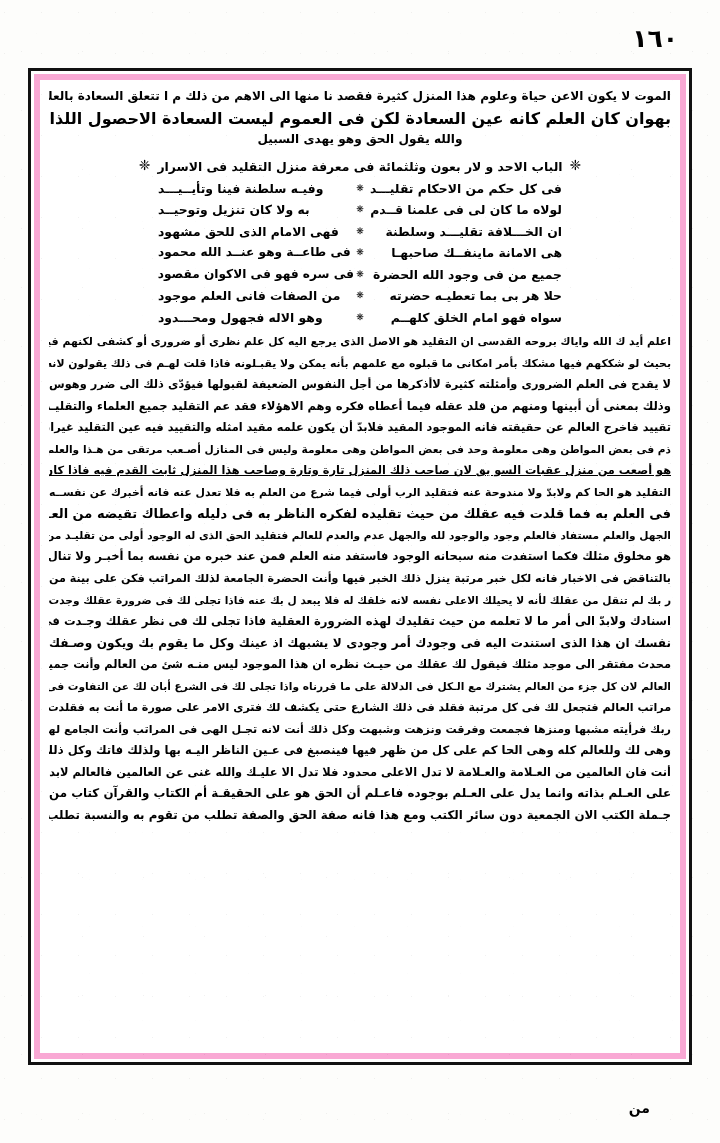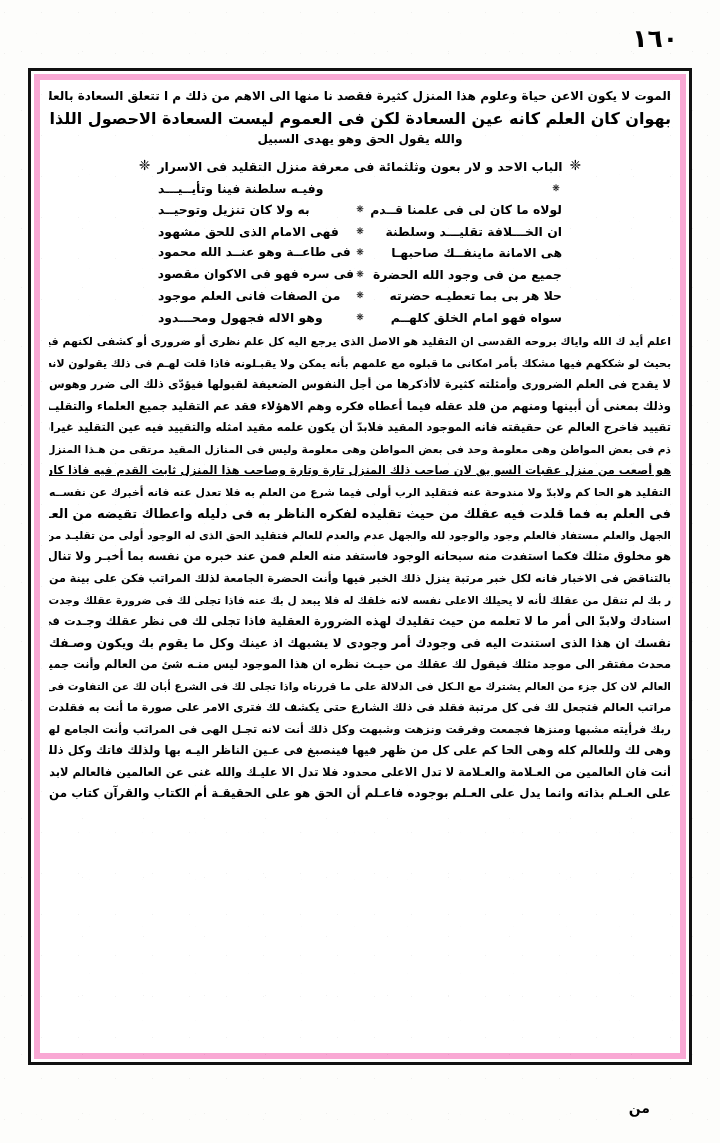--- a/index.html
+++ b/index.html
@@ -197,20 +197,21 @@
 
         <div class="chapter-head">
           <span class="floral">❈</span>
           <span class="title">الباب الاحد و لار بعون وثلثمائة فى معرفة منزل التقليد فى الاسرار</span>
           <span class="floral">❈</span>
         </div>
 
         <div class="verses">
 
           <div class="verse-row">
+            <span class="hemistich right">فى كل حكم من الاحكام تقليـــد</span>
             <span class="verse-dot">❋</span>
             <span class="hemistich left">وفيـه سلطنة فينا  وتأيــيـــد</span>
           </div>
 
           <div class="verse-row">
             <span class="hemistich right">لولاه ما كان لى فى علمنا قــدم</span>
             <span class="verse-dot">❋</span>
             <span class="hemistich left">به ولا كان  تنزيل وتوحيــد</span>
           </div>
 
@@ -245,37 +246,38 @@
           </div>
 
         </div>
 
         <div class="body-prose">
           <div class="line" style="font-size: 10.85px;">اعلم أيد ك الله واياك  بروحه القدسى ان التقليد هو الاصل الذى يرجع اليه كل علم نظرى أو ضرورى أو كشفى لكنهم فيه</div>
           <div class="line" style="font-size: 10.85px;">بحيث لو شككهم فيها مشكك بأمر امكانى ما قبلوه مع علمهم بأنه يمكن ولا يقبـلونه فاذا قلت لهـم فى ذلك يقولون لانه</div>
           <div class="line" style="font-size: 11.35px;">لا يقدح فى العلم الضرورى وأمثلته كثيرة لاأذكرها من أجل النفوس الضعيفة لقبولها فيؤدّى ذلك الى ضرر وهوس</div>
           <div class="line" style="font-size: 11.6px;">وذلك بمعنى أن أبينها ومنهم من قلد عقله فيما أعطاه فكره وهم الاهؤلاء فقد عم التقليد جميع العلماء والتقليـد</div>
           <div class="line" style="font-size: 11.35px;">تقييد فاخرج العالم عن حقيقته فانه الموجود المقيد فلابدّ أن يكون علمه مقيد امثله والتقييد فيه عين التقليد غيرانه</div>
-          <div class="line" style="font-size: 10.6px;">ذم فى بعض المواطن وهى معلومة وحد فى بعض المواطن وهى معلومة وليس فى المنازل المقيد مرتقى من هـذا المنزل</div>
+          <div class="line" style="font-size: 10.6px;">ذم فى بعض المواطن وهى معلومة وحد فى بعض المواطن وهى معلومة وليس فى المنازل أصـعب مرتقى من هـذا والعلم</div>
           <div class="line" style="font-size: 11.35px; text-decoration: underline;">هو أصعب من منزل عقبات السو يق لان صاحب ذلك المنزل تارة وتارة وصاحب هذا  المنزل ثابت القدم فيه فاذا كان</div>
           <div class="line" style="font-size: 10.85px;">التقليد هو الحا كم ولابدّ ولا مندوحة عنه فتقليد الرب أولى فيما شرع من العلم به فلا تعدل عنه فانه أخبرك عن نفســه</div>
           <div class="line" style="font-size: 13px;">فى العلم به فما قلدت فيه عقلك من حيث تقليده لفكره الناظر به فى دليله واعطاك تقيضه من العـلم به والاصل فى العـلم</div>
           <div class="line" style="font-size: 10.6px;">الجهل والعلم مستفاد فالعلم وجود والوجود لله والجهل عدم والعدم للعالم فتقليد الحق الذى له الوجود أولى من تقليـد من</div>
           <div class="line" style="font-size: 11.6px;">هو مخلوق مثلك فكما استفدت منه سبحانه الوجود فاستفد منه العلم فمن عند خبره من نفسه بما أخبـر ولا تنال</div>
           <div class="line" style="font-size: 11.1px;">بالتناقض فى الاخبار فانه لكل خبر مرتبة ينزل ذلك الخبر فيها وأنت الحضرة الجامعة لذلك المراتب فكن على بينة من</div>
           <div class="line" style="font-size: 10.6px;">ر بك لم تنقل من عقلك لأنه لا يحيلك الاعلى نفسه لانه خلقك له فلا يبعد ل بك عنه فاذا تجلى لك فى ضرورة عقلك وجدت</div>
           <div class="line" style="font-size: 11.6px;">اسنادك ولابدّ الى أمر ما لا تعلمه من حيث تقليدك لهذه الضرورة العقلية فاذا تجلى لك فى نظر عقلك وجـدت فى</div>
           <div class="line">نفسك ان هذا الذى استندت اليه فى وجودك أمر وجودى لا يشبهك اذ عينك وكل ما يقوم بك ويكون وصـفك</div>
           <div class="line" style="font-size: 11.35px;">محدث مفتقر الى موجد مثلك فيقول لك عقلك من حيـث نظره ان هذا الموجود ليس منـه شئ من العالم وأنت جميع</div>
           <div class="line" style="font-size: 10.6px;">العالم لان كل جزء من العالم يشترك مع الـكل فى الدلالة على ما قررناه واذا تجلى لك فى الشرع أبان لك عن التفاوت فى</div>
           <div class="line" style="font-size: 11.1px;">مراتب العالم فتجعل لك فى كل مرتبة فقلد فى ذلك الشارع حتى يكشف لك فترى الامر على صورة ما أنت به فقلدت</div>
           <div class="line" style="font-size: 11.1px;">ربك فرأيته مشبها ومنزها فجمعت وفرقت ونزهت وشبهت وكل ذلك أنت لانه تجـل الهى فى المراتب وأنت الجامع لها</div>
           <div class="line" style="font-size: 11.6px;">وهى لك وللعالم كله وهى الحا كم على كل من ظهر فيها فينصبغ فى عـين الناظر اليـه بها ولذلك فاتك وكل ذلك</div>
           <div class="line" style="font-size: 11.35px;">أنت فان العالمين من العـلامة والعـلامة لا تدل الاعلى محدود فلا تدل الا عليـك والله غنى عن العالمين فالعالم لابدل</div>
           <div class="line" style="font-size: 11.85px;">على العـلم بذاته وانما يدل على العـلم بوجوده  فاعـلم أن الحق هو على الحقيقـة أم الكتاب  والقرآن كتاب من</div>
+          <div class="line last" style="font-size: 11.85px;">جـملة الكتب الان الجمعية دون سائر الكتب  ومع هذا فانه صفة الحق والصفة تطلب من تقوم به والنسبة تطلب</div>
         </div>
 
       </div>
     </div>
   </div>
 
   <div class="catchword">من</div>
 
   <div class="speckle"></div>
 </div>

